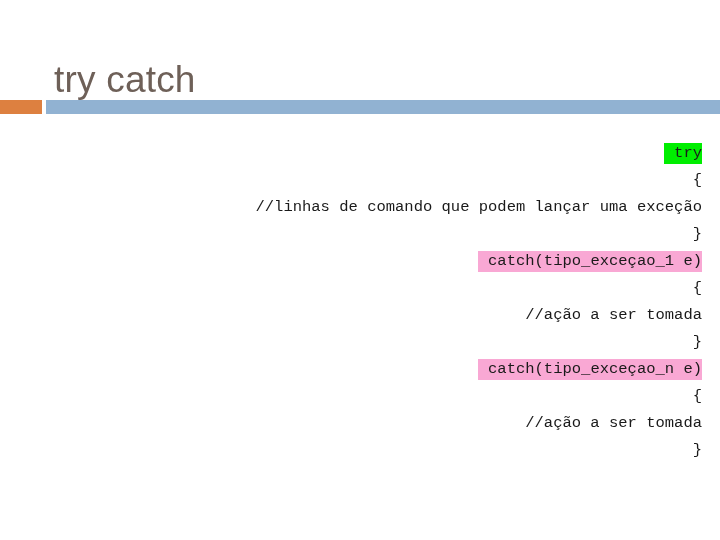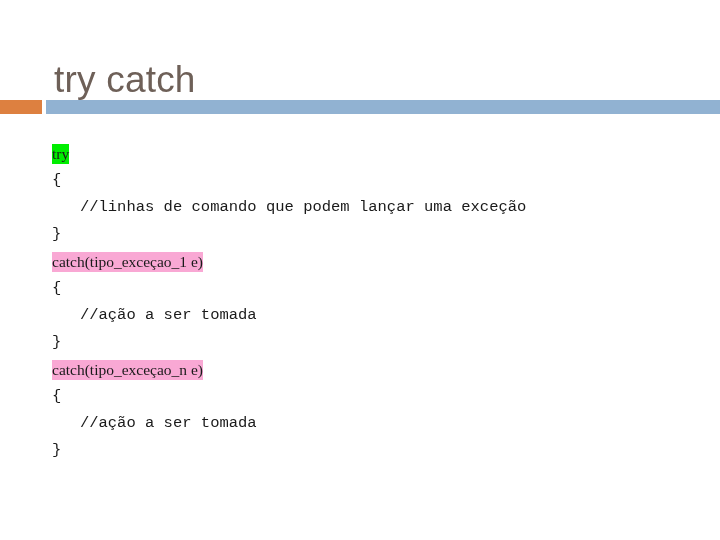--- a/index.html
+++ b/index.html
@@ -11,20 +11,21 @@
     height: 540px;
     background: #ffffff;
     font-family: "Liberation Sans", sans-serif;
     overflow: hidden;
   }
   .slide {
     position: relative;
     width: 720px;
     height: 540px;
     background: #ffffff;
+    text-align: right;
   }
 
   
   .slide-title {
     position: absolute;
     left: 54px;
     top: 32px;
     font-family: "Liberation Sans", sans-serif;
     font-size: 37px;
     line-height: 46px;
@@ -69,22 +70,21 @@
     font-size: 15.5px;
     line-height: 27px;
     color: #1a1a1a;
     white-space: pre;
   }
   .code-line {
     height: 27px;
     white-space: pre;
   }
   .code-line .hl {
-    padding: 1px 0 2px 0;
-    font-family: Liberation Serif, serif;
+    padding: 1px 0 2px 10px;
   }
   .hl-green {
     background: #00ee00;
   }
   .hl-yellow {
     background: #f9a8d4;
   }
 </style>
 </head>
 <body>

